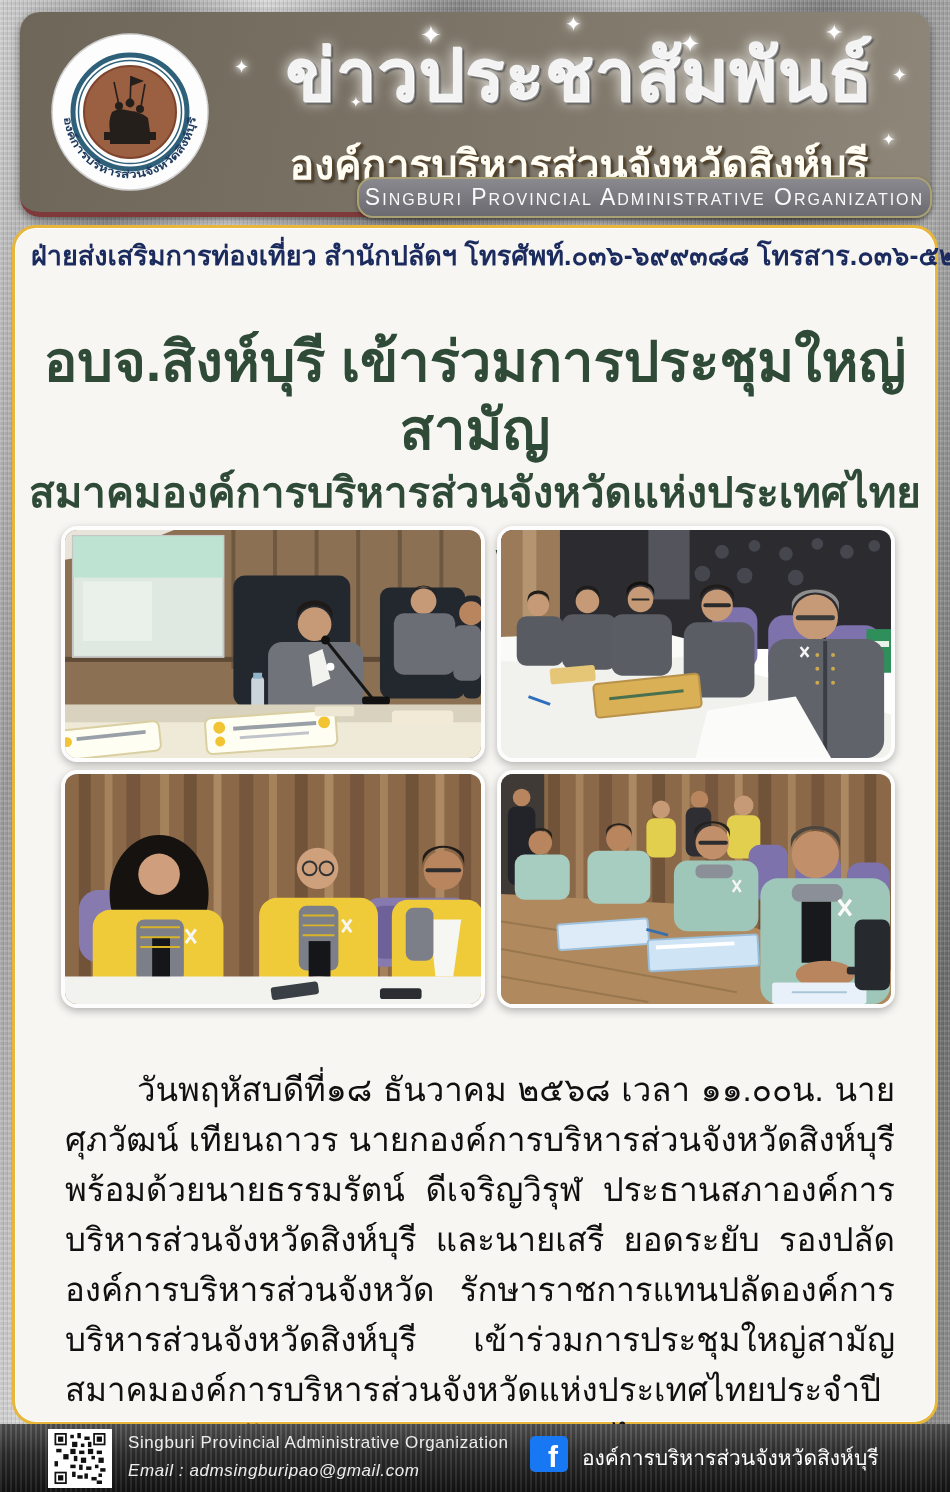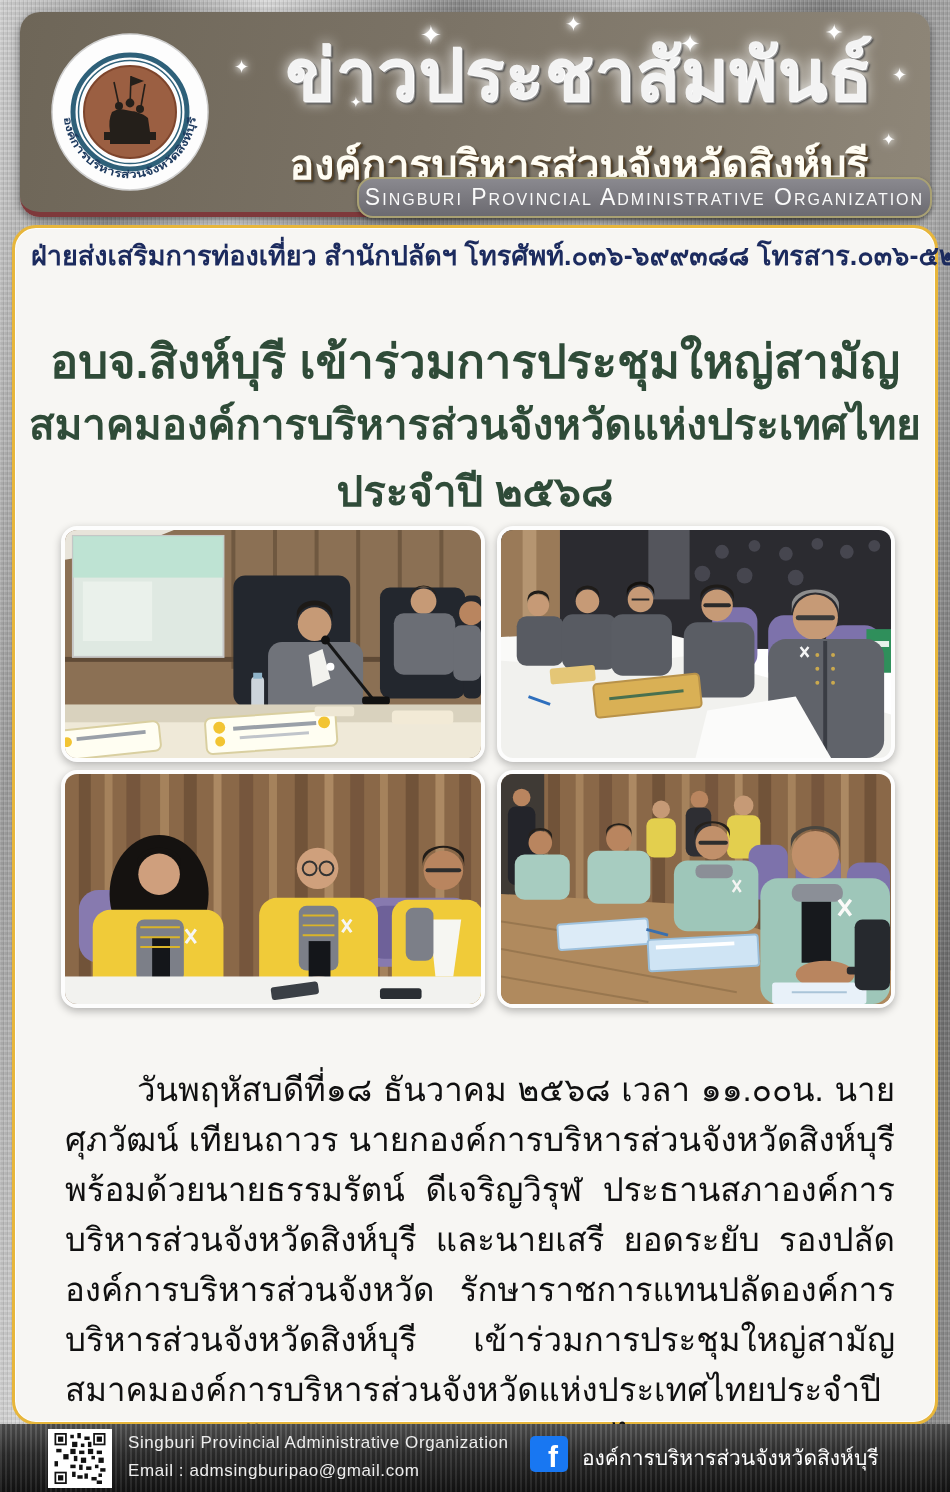--- a/index.html
+++ b/index.html
@@ -48,21 +48,21 @@
   .content-box{
     position:absolute; left:12px; top:225px; width:926px; height:1200px;
     background:#f7f6f3; border:3px solid #e7b63b; border-radius:24px;
     box-shadow:inset 0 0 0 1px #fff;
   }
   .contact-bar{
     position:absolute; left:16px; top:6px; right:16px;
     font-size:27px; font-weight:700; color:#1c2b5e; white-space:nowrap;
   }
   .headline{ position:absolute; left:0; right:0; top:100px; text-align:center; color:#2f4b38; font-weight:800; }
-  .headline-line1{ font-size:47px; line-height:68px; }
+  .headline-line1{ font-size:56px; line-height:68px; }
   .headline-line2{ font-size:42px; line-height:64px;font-family:Liberation Mono, monospace; }
   .headline-line3{ font-size:42px; line-height:64px; }
 
   .photo-grid{
     position:absolute; left:46px; top:298px; width:836px;
     display:grid; grid-template-columns:424px 398px; column-gap:12px; row-gap:8px;
   }
   .photo{
     border:4px solid #fdfdfd; border-radius:16px; overflow:hidden; background:#fff;
     box-shadow:0 3px 9px rgba(0,0,0,.28); height:236px;
@@ -79,21 +79,21 @@
   
   .footer{
     position:absolute; left:0; top:1424px; width:950px; height:68px;
     background:
       repeating-linear-gradient(90deg, rgba(255,255,255,.07) 0 2px, rgba(0,0,0,.16) 2px 5px),
       linear-gradient(180deg,#585858,#303030 45%,#141414);
   }
   .qr{ position:absolute; left:48px; top:5px; width:64px; height:59px; background:#fff; padding:4px; }
   .qr svg{ display:block; width:100%; height:100%; }
   .footer-org{ position:absolute; left:128px; top:9px; font-size:17px; letter-spacing:.6px; color:#ededed; }
-  .footer-email{ position:absolute; left:128px; top:37px; font-size:17px; letter-spacing:.6px; color:#ededed; }
+  .footer-email{ position:absolute; left:128px; top:37px; font-size:17px; letter-spacing:.6px; color:#ededed;font-style:italic; }
   .fb-icon{
     position:absolute; left:530px; top:12px; width:38px; height:36px;
     background:#1877f2; border-radius:5px; color:#fff; font-weight:700;
     font-size:30px; text-align:center; line-height:42px; text-indent:8px; overflow:hidden;
   }
   .fb-name{ position:absolute; left:582px; top:17px; font-size:21px; color:#fff; }
 </style>
 </head>
 <body>
 

